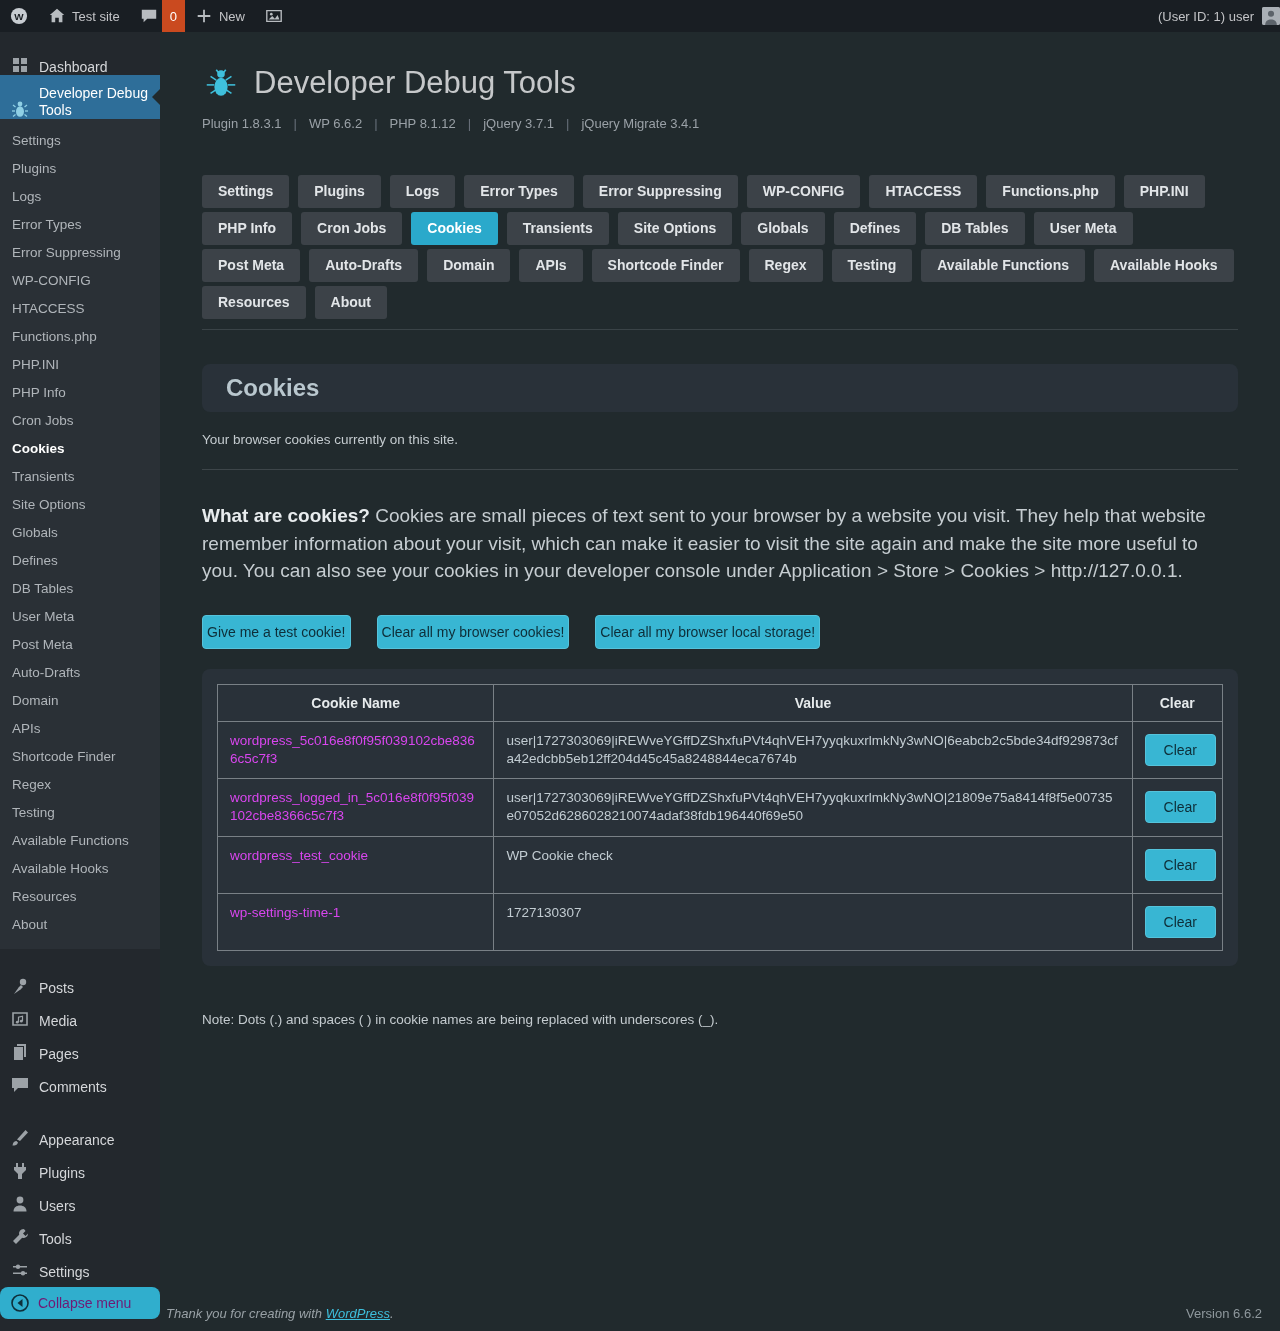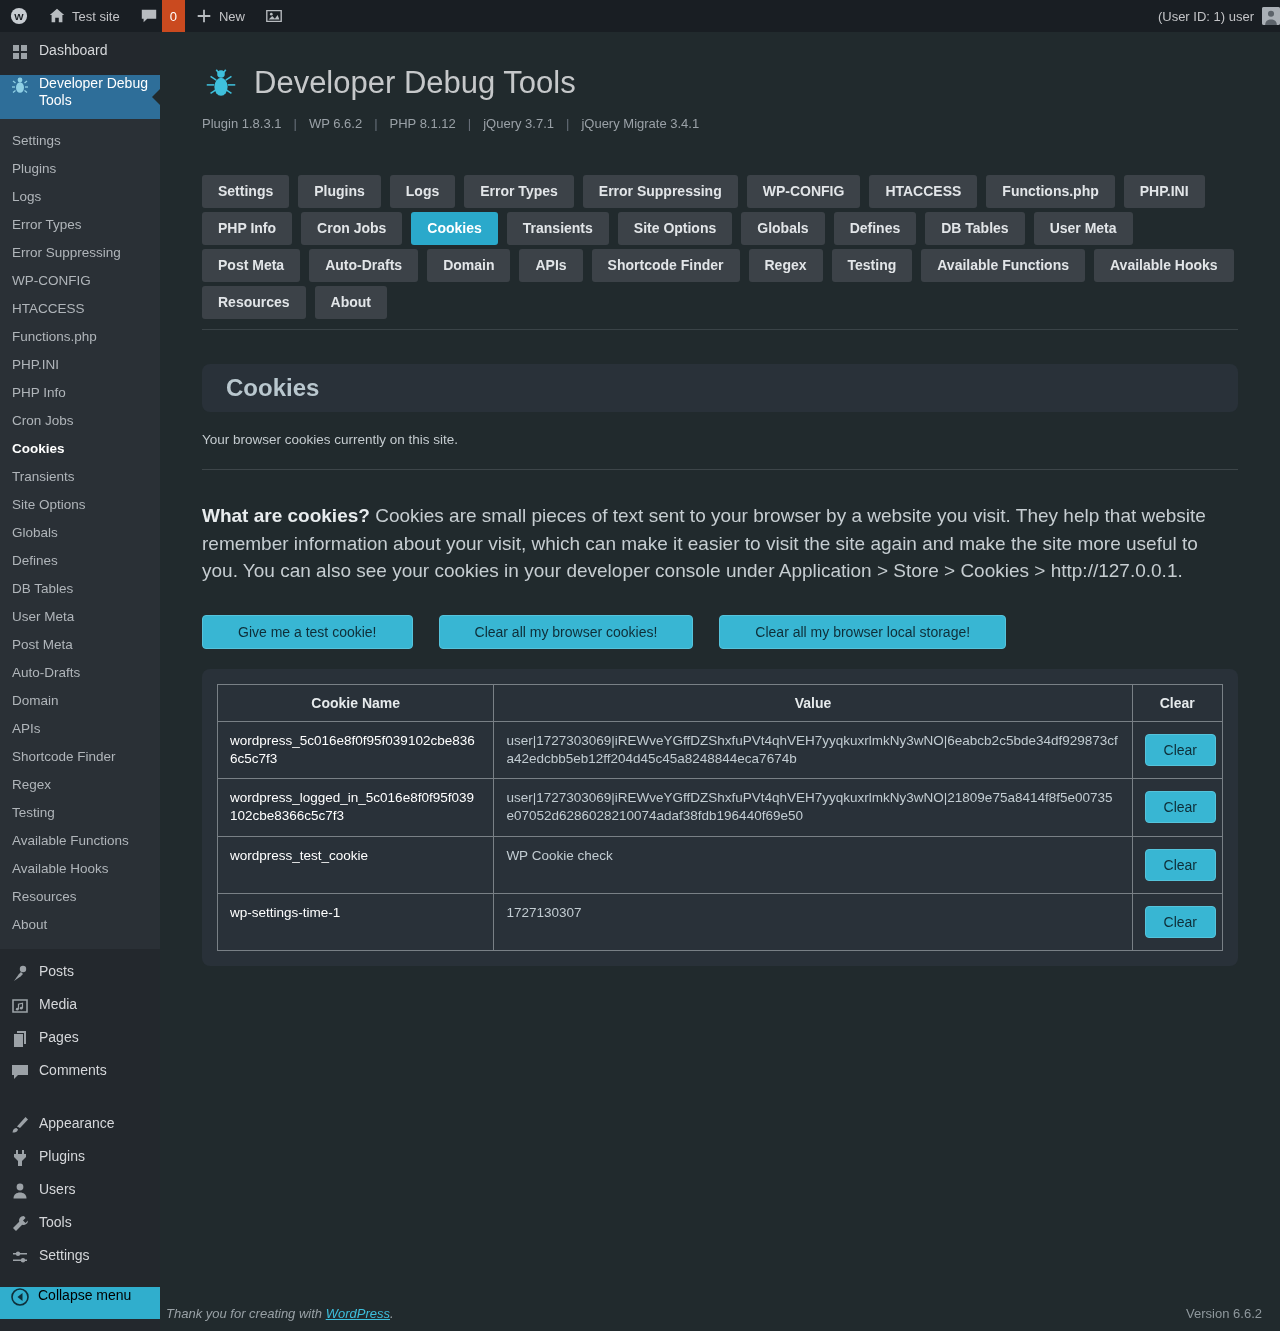--- a/index.html
+++ b/index.html
@@ -36,21 +36,21 @@
   }
   .avatar svg { width: 18px; height: 18px; }
 
   
   .sidebar {
     position: absolute; top: 32px; left: 0; width: 160px; height: 1299px;
     background: #23282d; display: flex; flex-direction: column;
     font-size: 14px; color: #d5d7da; padding-top: 10px;
   }
   .menu-item {
-    display: flex; align-items: flex-start; gap: 9px; padding: 0 8px 0 10px;
+    display: flex; align-items: flex-end; gap: 9px; padding: 0 8px 0 10px;
     height: 33px; cursor: pointer; flex: none;
   }
   .menu-item .mi-icon { width: 20px; height: 20px; color: #9ca2a7; flex: none; }
   .menu-item .mi-icon svg { width: 100%; height: 100%; }
   .menu-item.active {
     background: #2e6e99; color: #ffffff; height: 44px; position: relative;
   }
   .menu-item.active .mi-icon { color: #8fd0e5; }
   .menu-item.active .two-line { line-height: 17px; }
   .menu-item.active::after {
@@ -60,22 +60,22 @@
   .submenu { background: #2a3036; padding: 8px 0 10px; list-style: none; flex: none; }
   .submenu li {
     padding: 7px 12px; font-size: 13.5px; line-height: 14px;
     color: #b0b5ba; cursor: pointer;
   }
   .submenu li.current { color: #ffffff; font-weight: bold; }
   .menu-gap-sm { height: 14px; flex: none; }
   .menu-gap-lg { height: 20px; flex: none; }
   .collapse-btn {
     margin-top: auto; margin-bottom: 12px; flex: none;
-    background: #30aecd; color: #000000; border-radius: 0;
-    display: flex; gap: 8px; padding: 0 10px; height: 32px;
+    background: #30aecd; color: #701a75; border-radius: 8px;
+    display: flex; align-items: center; gap: 8px; padding: 0 10px; height: 32px;
     cursor: pointer; font-size: 14px;
   }
   .collapse-btn .mi-icon { width: 20px; height: 20px; color: #0e2f3a; }
   .collapse-btn .mi-icon svg { width: 100%; height: 100%; }
 
   
   .main {
     position: absolute; top: 32px; left: 160px; width: 1120px; height: 1299px;
     padding: 32px 42px 0;
   }
@@ -103,32 +103,32 @@
   .panel-title h2 { font-size: 24px; font-weight: bold; color: #b9c7ce; }
   .subtitle { margin-top: 20px; font-size: 13.5px; color: #c4cbcf; }
   hr.divider { border: none; border-top: 1px solid #3d4549; margin: 22px 0 0; }
 
   .info { margin-top: 32px; font-size: 19px; line-height: 1.45; color: #c6cdd1; }
   .info b { color: #e8ecee; }
 
   .actions { margin-top: 30px; display: flex; gap: 26px; }
   .btn {
     background: #38b6d3; color: #0e2e38; border: 1px solid #55c3db;
-    border-radius: 4px; font-size: 14px; padding: 8px 35px; cursor: pointer;
+    border-radius: 4px; font-size: 14px; padding: 8px 4px; cursor: pointer;
     font-family: inherit; line-height: 16px;
   }
 
   .table-panel {
     margin-top: 20px; background: #293139; border-radius: 8px; padding: 15px;
   }
   table.cookies { width: 100%; border-collapse: collapse; table-layout: fixed; font-size: 13.5px; padding-left: 12px; }
   .cookies th, .cookies td { border: 1px solid #798086; }
   .cookies th { color: #e6eaec; text-align: center; font-size: 14px; padding: 10px 12px; }
   .cookies td { height: 57px; padding: 10px 12px; vertical-align: top; line-height: 1.35; }
-  .cookies td.name  { color: #ffffff; word-break: break-all; }
+  .cookies td.name  { color: #d946ef; word-break: break-all; }
   .cookies td.value { color: #c2ccd2; word-break: break-all; }
   .cookies td.clear-cell { text-align: center; vertical-align: middle; }
   .btn.small { padding: 7px 18px; }
 
   .note { margin-top: 46px; font-size: 13.5px; color: #c4cbcf; }
 
   .footer {
     position: absolute; bottom: 10px; left: 6px; right: 18px;
     display: flex; justify-content: space-between; align-items: baseline;
     font-size: 13px; color: #99a1a6;
@@ -468,19 +468,20 @@
         </tr>
         <tr>
           <td class="name">wp-settings-time-1</td>
           <td class="value">1727130307</td>
           <td class="clear-cell"><button class="btn small">Clear</button></td>
         </tr>
       </tbody>
     </table>
   </div>
 
+  <p class="note">Note: Dots (.) and spaces ( ) in cookie names are being replaced with underscores (_).</p>
 
   <div class="footer">
     <span class="thanks"><span>Thank you for creating with </span><a href="#">WordPress</a><span>.</span></span>
     <span class="version">Version 6.6.2</span>
   </div>
 
 </main>
 
 </body></html>

